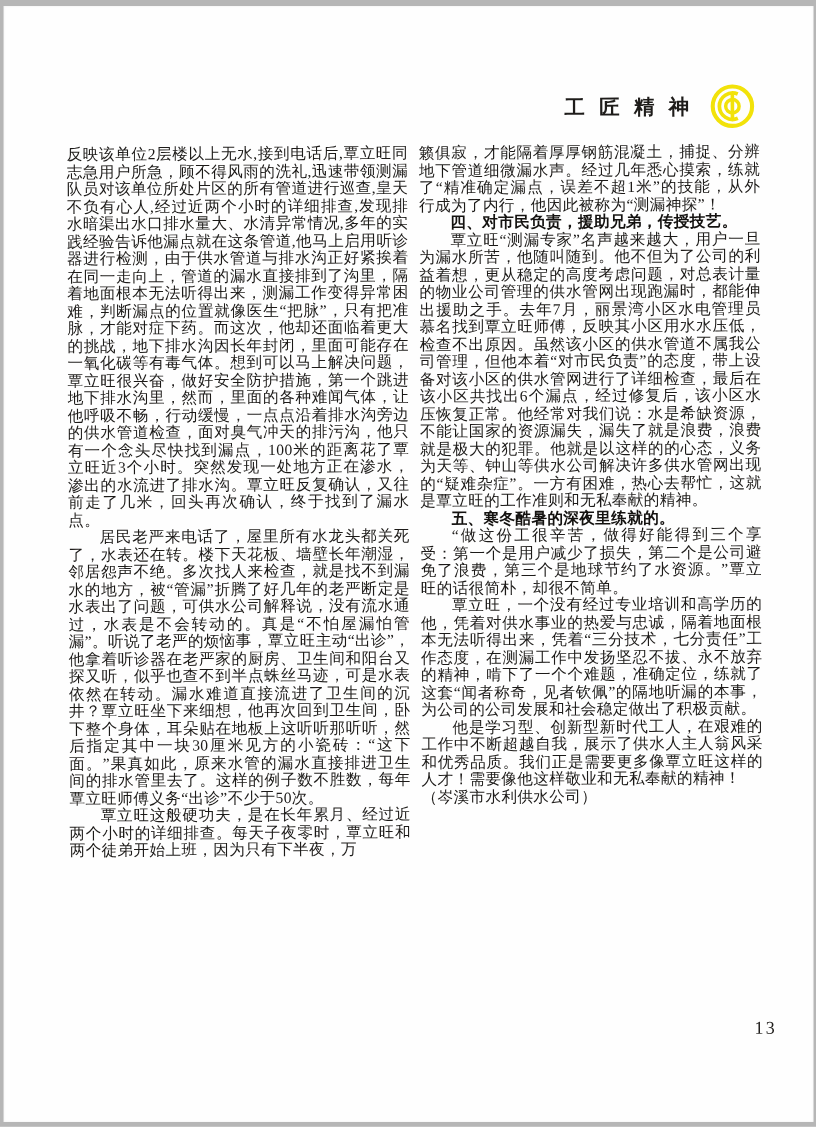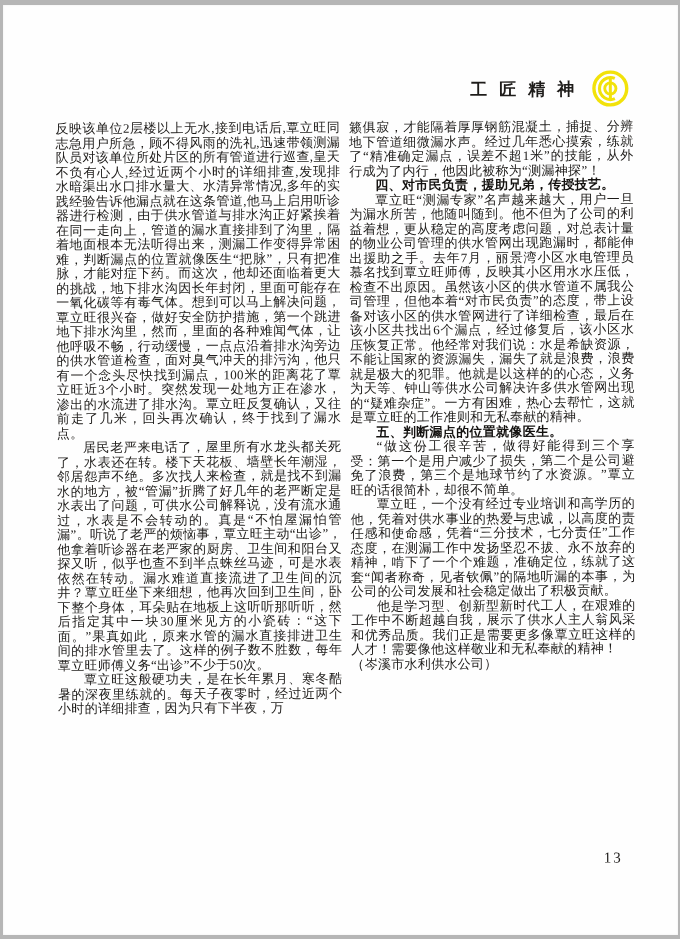--- a/index.html
+++ b/index.html
@@ -56,21 +56,21 @@
     text-align: justify;
     text-justify: inter-character;
     text-indent: 2em;
     word-break: break-all;
   }
   .col p.cont { text-indent: 0; }
   .col p.head { font-weight: bold; color: #141210; }
   .col p.attr { text-indent: 0; padding-right: 4px; }
   .page-number {
     position: absolute;
-    top: 846px; left: 599px;
+    top: 846px; left: 624px;
     font-size: 15px;
     letter-spacing: 2px;
     color: #211f1d;
   }
 </style>
 </head>
 <body>
 
 <div class="page">
   <div class="tilt">
@@ -82,29 +82,29 @@
         <path d="M 24.5 9.9 A 11 11 0 1 0 24.5 30.1" fill="none" stroke="#f2e20a" stroke-width="3.1"></path>
         <circle cx="20" cy="20" r="5.6" fill="none" stroke="#f2e20a" stroke-width="2.9"></circle>
         <rect x="18.5" y="8.6" width="3" height="22.8" fill="#f2e20a"></rect>
       </svg>
     </div>
 
     <div class="content">
       <div class="col">
         <p class="cont">反映该单位2层楼以上无水,接到电话后,覃立旺同志急用户所急，顾不得风雨的洗礼,迅速带领测漏队员对该单位所处片区的所有管道进行巡查,皇天不负有心人,经过近两个小时的详细排查,发现排水暗渠出水口排水量大、水清异常情况,多年的实践经验告诉他漏点就在这条管道,他马上启用听诊器进行检测，由于供水管道与排水沟正好紧挨着在同一走向上，管道的漏水直接排到了沟里，隔着地面根本无法听得出来，测漏工作变得异常困难，判断漏点的位置就像医生“把脉”，只有把准脉，才能对症下药。而这次，他却还面临着更大的挑战，地下排水沟因长年封闭，里面可能存在一氧化碳等有毒气体。想到可以马上解决问题，覃立旺很兴奋，做好安全防护措施，第一个跳进地下排水沟里，然而，里面的各种难闻气体，让他呼吸不畅，行动缓慢，一点点沿着排水沟旁边的供水管道检查，面对臭气冲天的排污沟，他只有一个念头尽快找到漏点，100米的距离花了覃立旺近3个小时。突然发现一处地方正在渗水，渗出的水流进了排水沟。覃立旺反复确认，又往前走了几米，回头再次确认，终于找到了漏水点。</p>
         <p>居民老严来电话了，屋里所有水龙头都关死了，水表还在转。楼下天花板、墙壁长年潮湿，邻居怨声不绝。多次找人来检查，就是找不到漏水的地方，被“管漏”折腾了好几年的老严断定是水表出了问题，可供水公司解释说，没有流水通过，水表是不会转动的。真是“不怕屋漏怕管漏”。听说了老严的烦恼事，覃立旺主动“出诊”，他拿着听诊器在老严家的厨房、卫生间和阳台又探又听，似乎也查不到半点蛛丝马迹，可是水表依然在转动。漏水难道直接流进了卫生间的沉井？覃立旺坐下来细想，他再次回到卫生间，卧下整个身体，耳朵贴在地板上这听听那听听，然后指定其中一块30厘米见方的小瓷砖：“这下面。”果真如此，原来水管的漏水直接排进卫生间的排水管里去了。这样的例子数不胜数，每年覃立旺师傅义务“出诊”不少于50次。</p>
-        <p>覃立旺这般硬功夫，是在长年累月、寒冬酷暑的深夜里练就的。每天子夜零时，经过近两个小时的详细排查，因为只有下半夜，万</p>
+        <p>覃立旺这般硬功夫，是在长年累月、经过近两个小时的详细排查。每天子夜零时，覃立旺和两个徒弟开始上班，因为只有下半夜，万</p>
       </div>
       <div class="col">
         <p class="cont">籁俱寂，才能隔着厚厚钢筋混凝土，捕捉、分辨地下管道细微漏水声。经过几年悉心摸索，练就了“精准确定漏点，误差不超1米”的技能，从外行成为了内行，他因此被称为“测漏神探”！</p>
         <p class="head">四、对市民负责，援助兄弟，传授技艺。</p>
         <p>覃立旺“测漏专家”名声越来越大，用户一旦为漏水所苦，他随叫随到。他不但为了公司的利益着想，更从稳定的高度考虑问题，对总表计量的物业公司管理的供水管网出现跑漏时，都能伸出援助之手。去年7月，丽景湾小区水电管理员慕名找到覃立旺师傅，反映其小区用水水压低，检查不出原因。虽然该小区的供水管道不属我公司管理，但他本着“对市民负责”的态度，带上设备对该小区的供水管网进行了详细检查，最后在该小区共找出6个漏点，经过修复后，该小区水压恢复正常。他经常对我们说：水是希缺资源，不能让国家的资源漏失，漏失了就是浪费，浪费就是极大的犯罪。他就是以这样的的心态，义务为天等、钟山等供水公司解决许多供水管网出现的“疑难杂症”。一方有困难，热心去帮忙，这就是覃立旺的工作准则和无私奉献的精神。</p>
-        <p class="head">五、判断漏点的位置就像医生。</p>
+        <p class="head">五、寒冬酷暑的深夜里练就的。</p>
         <p>“做这份工很辛苦，做得好能得到三个享受：第一个是用户减少了损失，第二个是公司避免了浪费，第三个是地球节约了水资源。”覃立旺的话很简朴，却很不简单。</p>
-        <p>覃立旺，一个没有经过专业培训和高学历的他，凭着对供水事业的热爱与忠诚，以高度的责任感和使命感，凭着“三分技术，七分责任”工作态度，在测漏工作中发扬坚忍不拔、永不放弃的精神，啃下了一个个难题，准确定位，练就了这套“闻者称奇，见者钦佩”的隔地听漏的本事，为公司的公司发展和社会稳定做出了积极贡献。</p>
+        <p>覃立旺，一个没有经过专业培训和高学历的他，凭着对供水事业的热爱与忠诚，隔着地面根本无法听得出来，凭着“三分技术，七分责任”工作态度，在测漏工作中发扬坚忍不拔、永不放弃的精神，啃下了一个个难题，准确定位，练就了这套“闻者称奇，见者钦佩”的隔地听漏的本事，为公司的公司发展和社会稳定做出了积极贡献。</p>
         <p>他是学习型、创新型新时代工人，在艰难的工作中不断超越自我，展示了供水人主人翁风采和优秀品质。我们正是需要更多像覃立旺这样的人才！需要像他这样敬业和无私奉献的精神！</p>
         <p class="attr">（岑溪市水利供水公司）</p>
       </div>
     </div>
 
     <div class="page-number">13</div>
 
   </div>
 </div>
 

